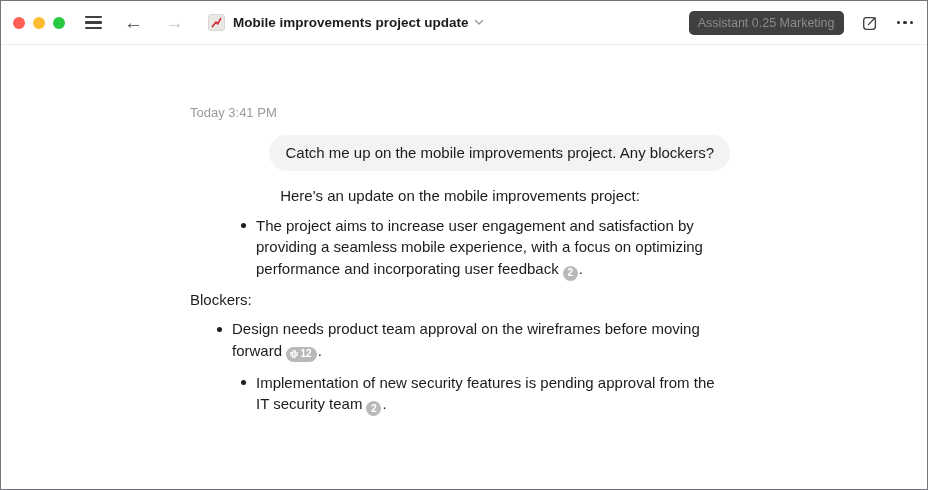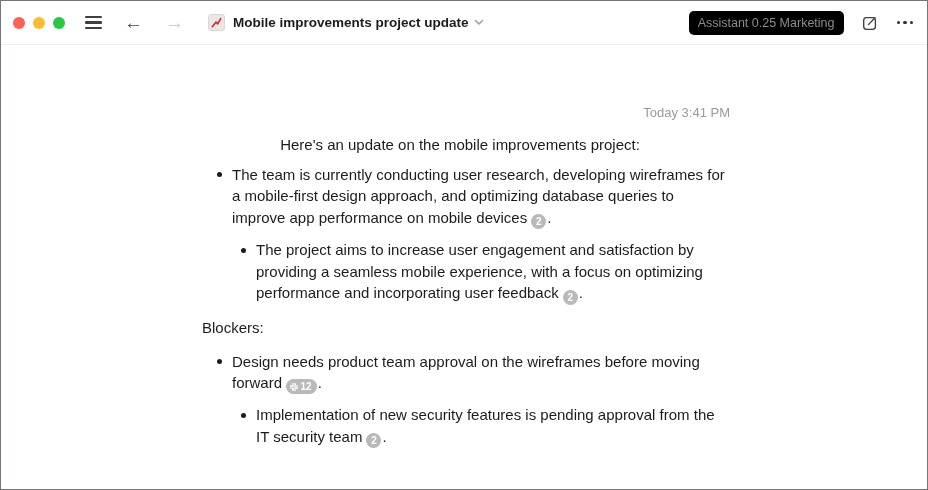--- a/index.html
+++ b/index.html
@@ -41,55 +41,55 @@
     border: 1px solid #d9d7d4;
     border-radius: 3px;
     display: flex; align-items: center; justify-content: center;
   }
   .doc-title { margin-left: 8px; font-size: 13.5px; font-weight: 700; color: #1d1c1d; cursor: pointer; }
   .title-chevron { margin-left: 5px; display: flex; align-items: center; cursor: pointer; }
   .tb-spacer { flex: 1; }
   .assistant-badge {
     font-size: 12.5px;
     color: #8d8c8a;
-    background: #000000;
+    background: #404040;
     padding: 5px 9px;
     border-radius: 5px;
     white-space: nowrap;
   }
   .compose-btn { margin-left: 17px; display: flex; align-items: center; cursor: pointer; }
   .more-btn { margin-left: 18px; display: flex; align-items: center; gap: 3px; cursor: pointer; }
   .more-btn i { width: 3.5px; height: 3.5px; border-radius: 50%; background: #2f2f2f; }
 
   
   .conv {
     width: 540px;
     margin: 0 auto;
     position: relative;
     left: -4px;
   }
   .date-divider {
     margin-top: 60px;
-    text-align: right;
+    text-align: left;
     font-size: 13px;
     color: #9b9a99;
   }
   .user-row { display: flex; justify-content: flex-end; margin-top: 15px; }
   .user-bubble {
     background: #f3f3f3;
     border-radius: 18px;
     padding: 7px 16px 8px 16px;
     font-size: 15px;
     line-height: 1.43;
     color: #1d1c1d;
     max-width: 520px;
   }
   .reply { margin-top: 14px; font-size: 15px; line-height: 21.5px; color: #1d1c1d; }
   .reply p.head { margin: 0 0 0 0; text-align: center; }
-  .reply p.blockers { margin: 12px; }
+  .reply p.blockers { margin: 0; }
   .reply ul { list-style: none; margin: 8px 0 8px 0; padding-left: 42px; }
   .reply li { position: relative; margin-bottom: 10px; }
   .reply li:last-child { margin-bottom: 0; margin-left: 24px; }
   .reply li::before {
     content: "";
     position: absolute;
     left: -15px; top: 8.5px;
     width: 5px; height: 5px;
     border-radius: 50%;
     background: #1d1c1d;
@@ -152,28 +152,28 @@
     <span class="more-btn">
       <i></i>
         <i></i>
         <i></i>
     </span>
   </div>
 
   <div class="conv">
     <div class="date-divider">Today 3:41 PM</div>
 
+    <div class="user-row">
+      <div class="user-bubble">Catch me up on the mobile improvements project. Any blockers?</div>
+    </div>
 
     <div class="reply">
       <p class="head">Here's an update on the mobile improvements project:</p>
 
       <ul>
-        <li>
-          <span>The team is currently conducting user research, developing wireframes for a mobile-first design approach, and optimizing database queries to improve app performance on mobile devices</span><span class="cite">2</span><span>.</span>
-        </li>
         <li>
           <span>The project aims to increase user engagement and satisfaction by providing a seamless mobile experience, with a focus on optimizing performance and incorporating user feedback</span><span class="cite">2</span><span>.</span>
         </li>
       </ul>
 
       <p class="blockers">Blockers:</p>
 
       <ul>
         <li>
           <span>Design needs product team approval on the wireframes before moving forward</span><span class="cite pill">

